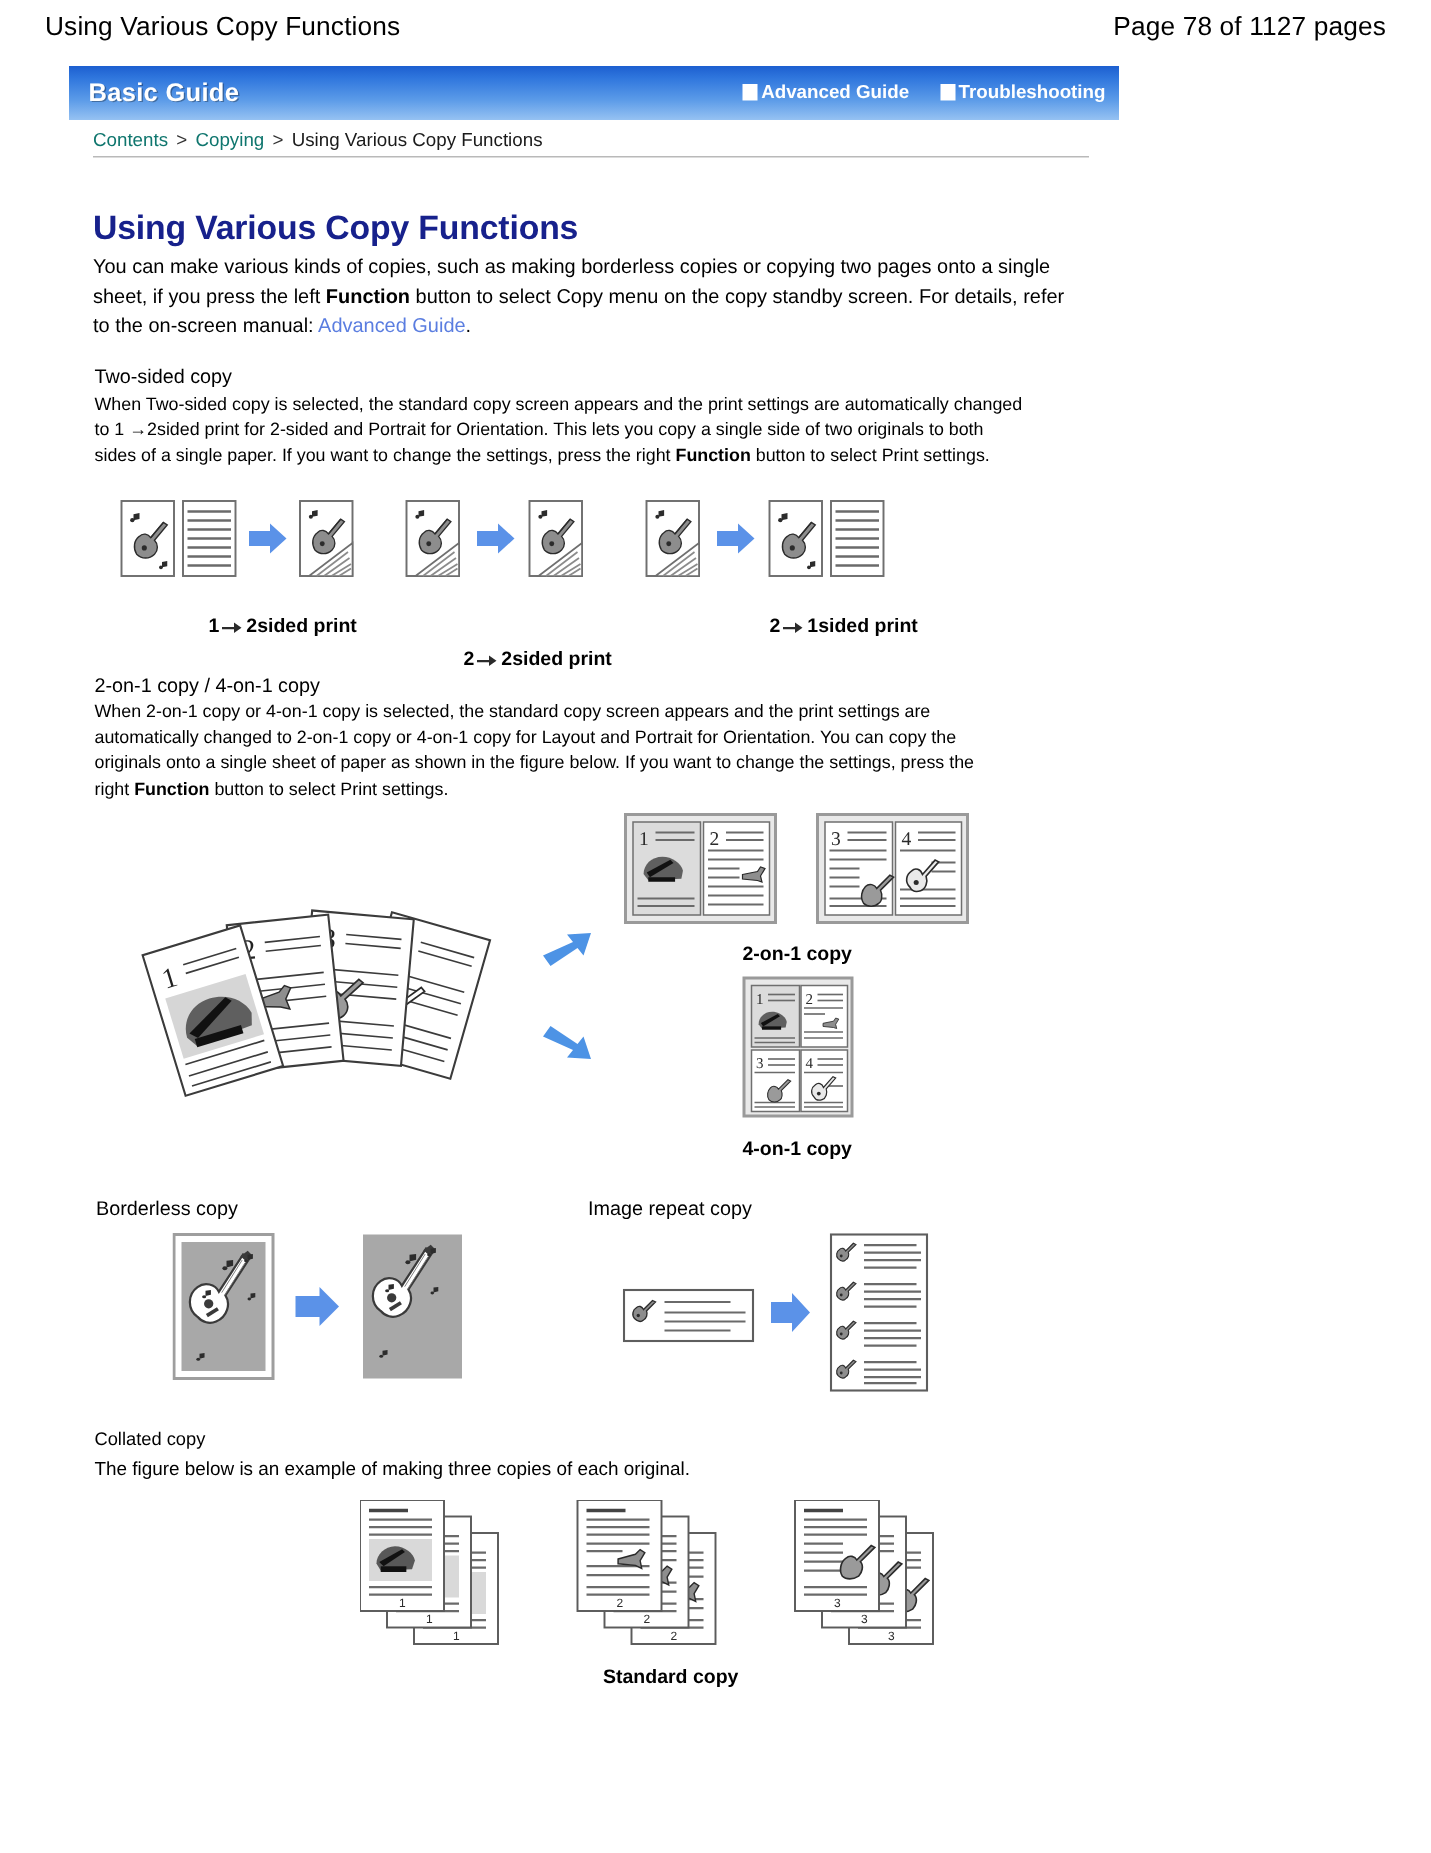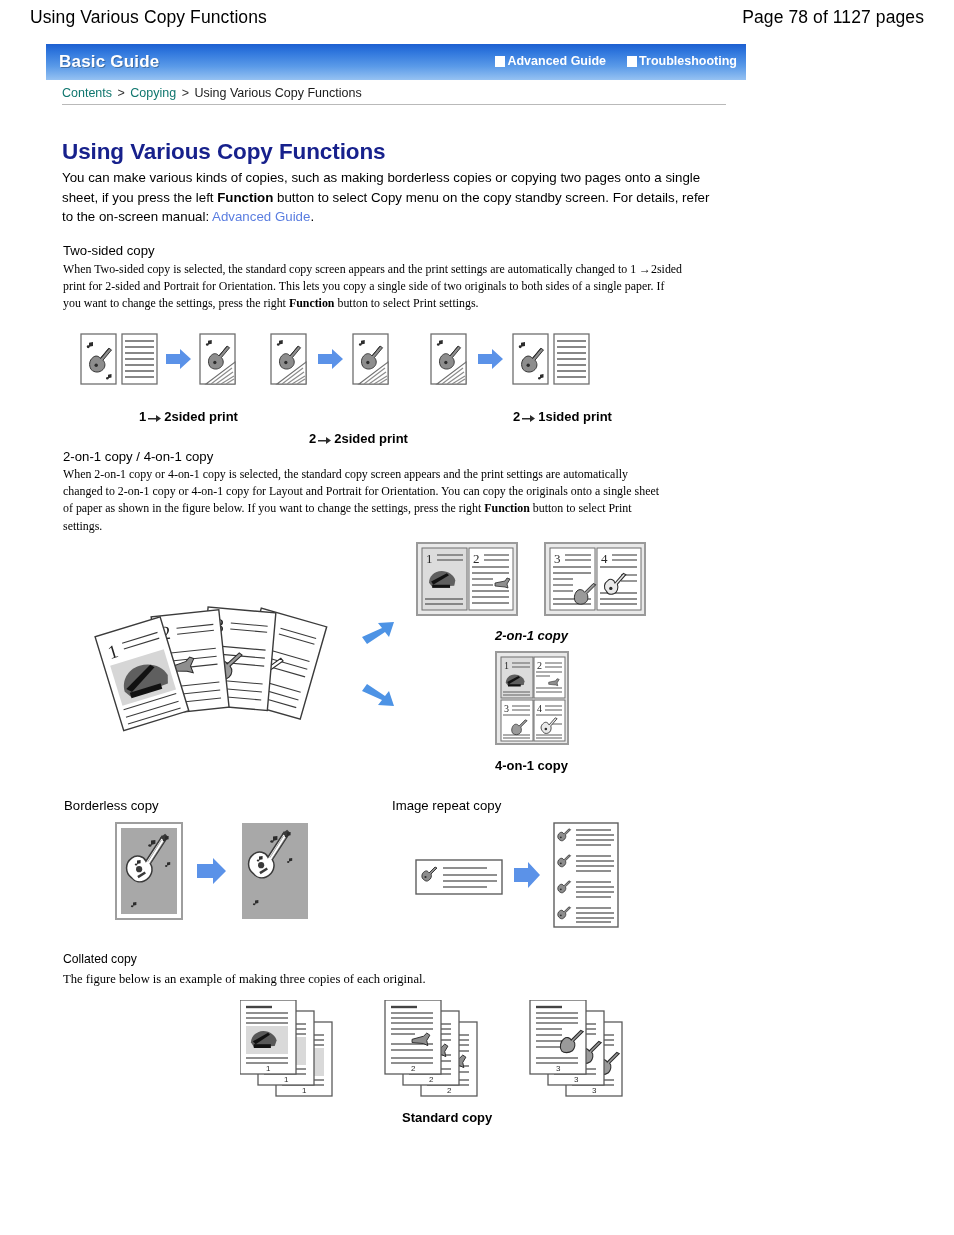--- a/index.html
+++ b/index.html
@@ -129,21 +129,20 @@
   .sec-head {
     position: absolute;
     font-size: 13.2px;
     color: #000;
   }
   .sec-body {
     position: absolute;
     font-size: 11.9px;
     line-height: 17.2px;
     color: #000;
-    font-family: Liberation Serif, serif;
   }
   .sec-body b { font-weight: bold; }
 
   .sec1-head { left: 63px; top: 243px; }
   .sec1-body { left: 63px; top: 261px; width: 620px; }
 
   .sec2-head { left: 63px; top: 449px; }
   .sec2-body { left: 63px; top: 466px; width: 600px; }
 
   .lbl-borderless { left: 64px; top: 798px; }
@@ -539,21 +538,21 @@
     </g>
     <g transform="translate(29,40) scale(1.25)">
         <use href="#violinS"></use>
       </g>
     <g transform="translate(60,30) scale(1.2)">
         <use href="#guitarS"></use>
       </g>
   </g>
 </svg>
 
-<div class="caption" style="left:495px; top:628px;font-style:italic;">2-on-1 copy</div>
+<div class="caption" style="left:495px; top:628px;">2-on-1 copy</div>
 
 <svg class="fig" style="left:494px; top:650px;" width="78" height="98" viewBox="0 0 78 98">
   <rect x="2" y="2" width="72" height="92" fill="#e9e9e9" stroke="#9a9a9a" stroke-width="2"></rect>
   <rect x="7" y="7" width="32" height="41" fill="#dcdcdc" stroke="#6f6f6f" stroke-width="1"></rect>
   <rect x="40" y="7" width="31" height="41" fill="#ffffff" stroke="#6f6f6f" stroke-width="1"></rect>
   <rect x="7" y="50" width="32" height="41" fill="#ffffff" stroke="#6f6f6f" stroke-width="1"></rect>
   <rect x="40" y="50" width="31" height="41" fill="#ffffff" stroke="#6f6f6f" stroke-width="1"></rect>
   <text x="10" y="19" font-family="Liberation Serif, serif" font-size="10" fill="#2a2a2a">1</text>
   <text x="43" y="19" font-family="Liberation Serif, serif" font-size="10" fill="#2a2a2a">2</text>
   <text x="10" y="62" font-family="Liberation Serif, serif" font-size="10" fill="#2a2a2a">3</text>

